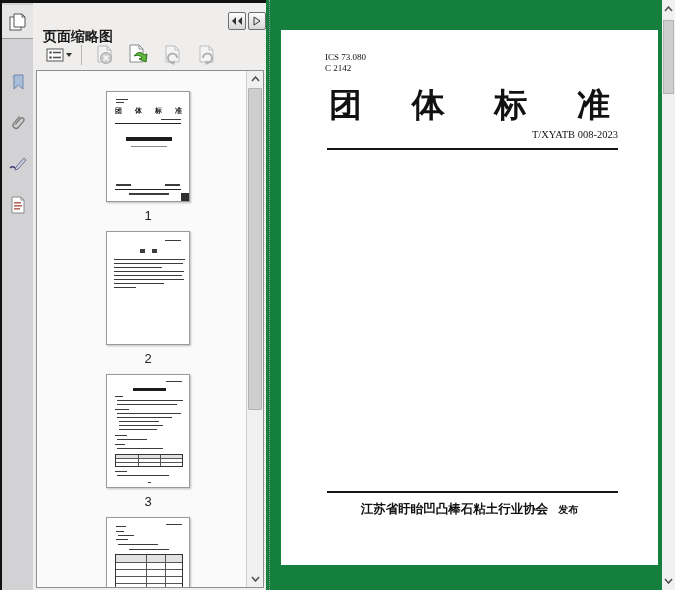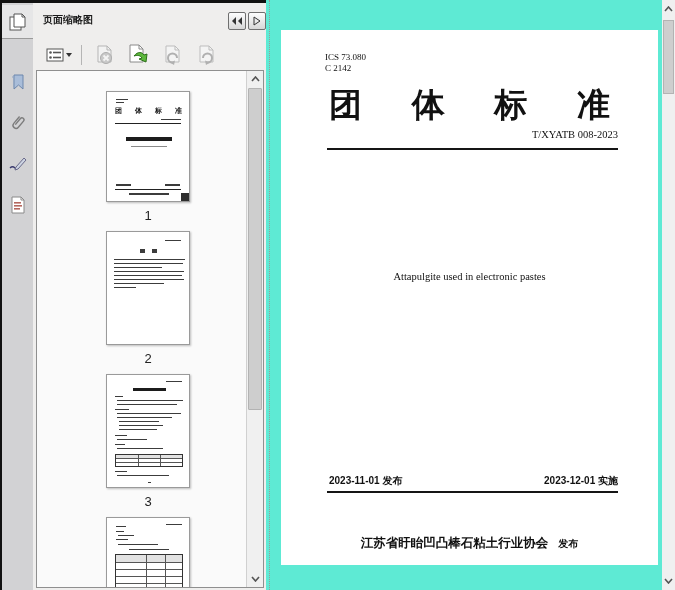--- a/index.html
+++ b/index.html
@@ -8,21 +8,21 @@
   .window { position:relative; width:675px; height:590px; background:#111; }
 
   
   .left-strip { position:absolute; left:2px; top:3px; width:31px; height:587px; background:#d2d2d4; }
   .strip-tile { position:absolute; left:0; width:31px; height:34px; display:flex; align-items:center; justify-content:center; }
   .strip-tile.active { background:#e6e6e7; border-bottom:1px solid #9a9a9a; }
 
   
   .panel { position:absolute; left:33px; top:3px; width:233px; height:587px; background:#efeeed; }
   .panel-header { position:absolute; left:0; top:0; width:100%; height:36px; }
-  .panel-title { position:absolute; left:10px; top:10px; font-size:10px; font-weight:bold; color:#1a1a1a; }
+  .panel-title { position:absolute; left:10px; top:25px; font-size:14px; font-weight:bold; color:#1a1a1a; }
   .hdr-btn { position:absolute; top:9px; width:18px; height:18px; background:linear-gradient(#fdfdfd,#d7d7d7); border:1px solid #6f6f6f; border-radius:2px; display:flex; align-items:center; justify-content:center; }
   .hdr-btn.b1 { left:195px; } .hdr-btn.b2 { left:215px; }
 
   .panel-toolbar { position:absolute; left:0; top:36px; width:100%; height:31px; display:flex; align-items:center; }
   .tb-btn { width:30px; height:26px; display:flex; align-items:center; justify-content:center; margin-left:4px; }
   .tb-btn.opt { width:36px; margin-left:8px; }
   .tb-sep { width:1px; height:20px; background:#b5b5b5; margin:0 4px; }
 
   .thumb-listbox { position:absolute; left:3px; top:67px; width:228px; height:518px; background:#fafafa; border:1px solid #8f8f8f; overflow:hidden; }
   .thumb-col { position:absolute; left:0; top:0; width:209px; height:100%; overflow:hidden; }
@@ -37,33 +37,33 @@
   .mini-table .mrow { border-bottom:1px solid #555; } 
   .mini-table .mcol { position:absolute; top:0; bottom:0; width:1px; background:#555; }
   .corner-sq { position:absolute; right:0; bottom:0; width:8px; height:8px; background:#2e2e2e; }
 
   .pscroll { position:absolute; right:0; top:0; width:17px; height:100%; background:#f0f0f0; border-left:1px solid #d0d0d0; }
   .pscroll .up, .pscroll .down, .mscroll .up, .mscroll .down { position:absolute; left:0; width:100%; height:16px; display:flex; align-items:center; justify-content:center; background:#f0f0f0; }
   .pscroll .up { top:0; } .pscroll .down { bottom:0; }
   .pscroll .thumb { position:absolute; left:1px; top:17px; width:14px; height:322px; background:#cecece; border:1px solid #b3b3b3; border-radius:1px; }
 
   
-  .doc-area { position:absolute; left:266px; top:0; width:396px; height:590px; background:#5eead4; }
+  .doc-area { position:absolute; left:266px; top:0; width:396px; height:590px; background:#15803d; }
   .splitter { position:absolute; left:0; top:0; width:4px; height:100%; border-right:1px dotted #9a9a9a; }
   .page { position:absolute; left:15px; top:30px; width:377px; height:535px; background:#fff; font-family:"Liberation Serif","DejaVu Serif",serif; color:#111; }
 
   .ics { position:absolute; left:44px; top:22px; font-size:9px; line-height:11px; }
   .std-type { position:absolute; left:48px; top:58px; width:281px; display:flex; justify-content:space-between; font-size:33px; font-weight:bold; line-height:34px; }
   .std-num { position:absolute; right:40px; top:99px; font-size:10.5px; }
   .rule { position:absolute; left:46px; right:40px; height:0; border-top:2px solid #151515; }
   .rule.r1 { top:118px; } .rule.r2 { top:461px; }
   .doc-title { position:absolute; left:0; top:196px; width:100%; text-align:center; font-size:21px; font-weight:bold; letter-spacing:2px; font-family:"Liberation Sans","DejaVu Sans",sans-serif; }
   .doc-subtitle { position:absolute; left:0; top:241px; width:100%; text-align:center; font-size:10.5px; }
   .date-row { position:absolute; left:48px; right:40px; top:444px; display:flex; justify-content:space-between; font-size:10px; font-weight:bold; font-family:"Liberation Sans","DejaVu Sans",sans-serif; }
-  .publisher-row { position:absolute; left:0; top:470px; width:100%; text-align:center; font-weight:bold; font-family:Liberation Sans, sans-serif;margin-top:33px; }
+  .publisher-row { position:absolute; left:0; top:470px; width:100%; text-align:center; font-weight:bold; font-family:Liberation Mono, monospace; }
   .publisher-row .pub { font-size:12.5px; } .publisher-row .pub-sfx { font-size:10px; margin-left:10px; }
 
   .mscroll { position:absolute; left:662px; top:0; width:13px; height:590px; background:#f0f0f0; }
   .mscroll .up { top:2px; height:14px; } .mscroll .down { bottom:2px; height:14px; }
   .mscroll .thumb { position:absolute; left:1px; top:20px; width:11px; height:74px; background:#cecece; border:1px solid #b3b3b3; }
 
   svg { display:block; }
 </style>
 </head>
 <body>
@@ -318,32 +318,21 @@
       <div class="std-type">
         <span>团</span>
         <span>体</span>
         <span>标</span>
         <span>准</span>
       </div>
 
       <div class="std-num">T/XYATB 008-2023</div>
       <div class="rule r1"></div>
 
-      <div class="doc-subtitle">Attapulgite used in electronic pastes</div>
-
-      <div class="date-row">
-        <span>
-          <span>2023-11-01</span>
-          <span>发布</span>
-        </span>
-        <span>
-          <span>2023-12-01</span>
-          <span>实施</span>
-        </span>
-      </div>
+
       <div class="rule r2"></div>
       <div class="publisher-row">
         <span class="pub">江苏省盱眙凹凸棒石粘土行业协会</span><span class="pub-sfx">发布</span>
       </div>
     </div>
   </div>
 
   <div class="mscroll">
     <div class="up">
       <svg width="9" height="6" viewBox="0 0 9 6">

